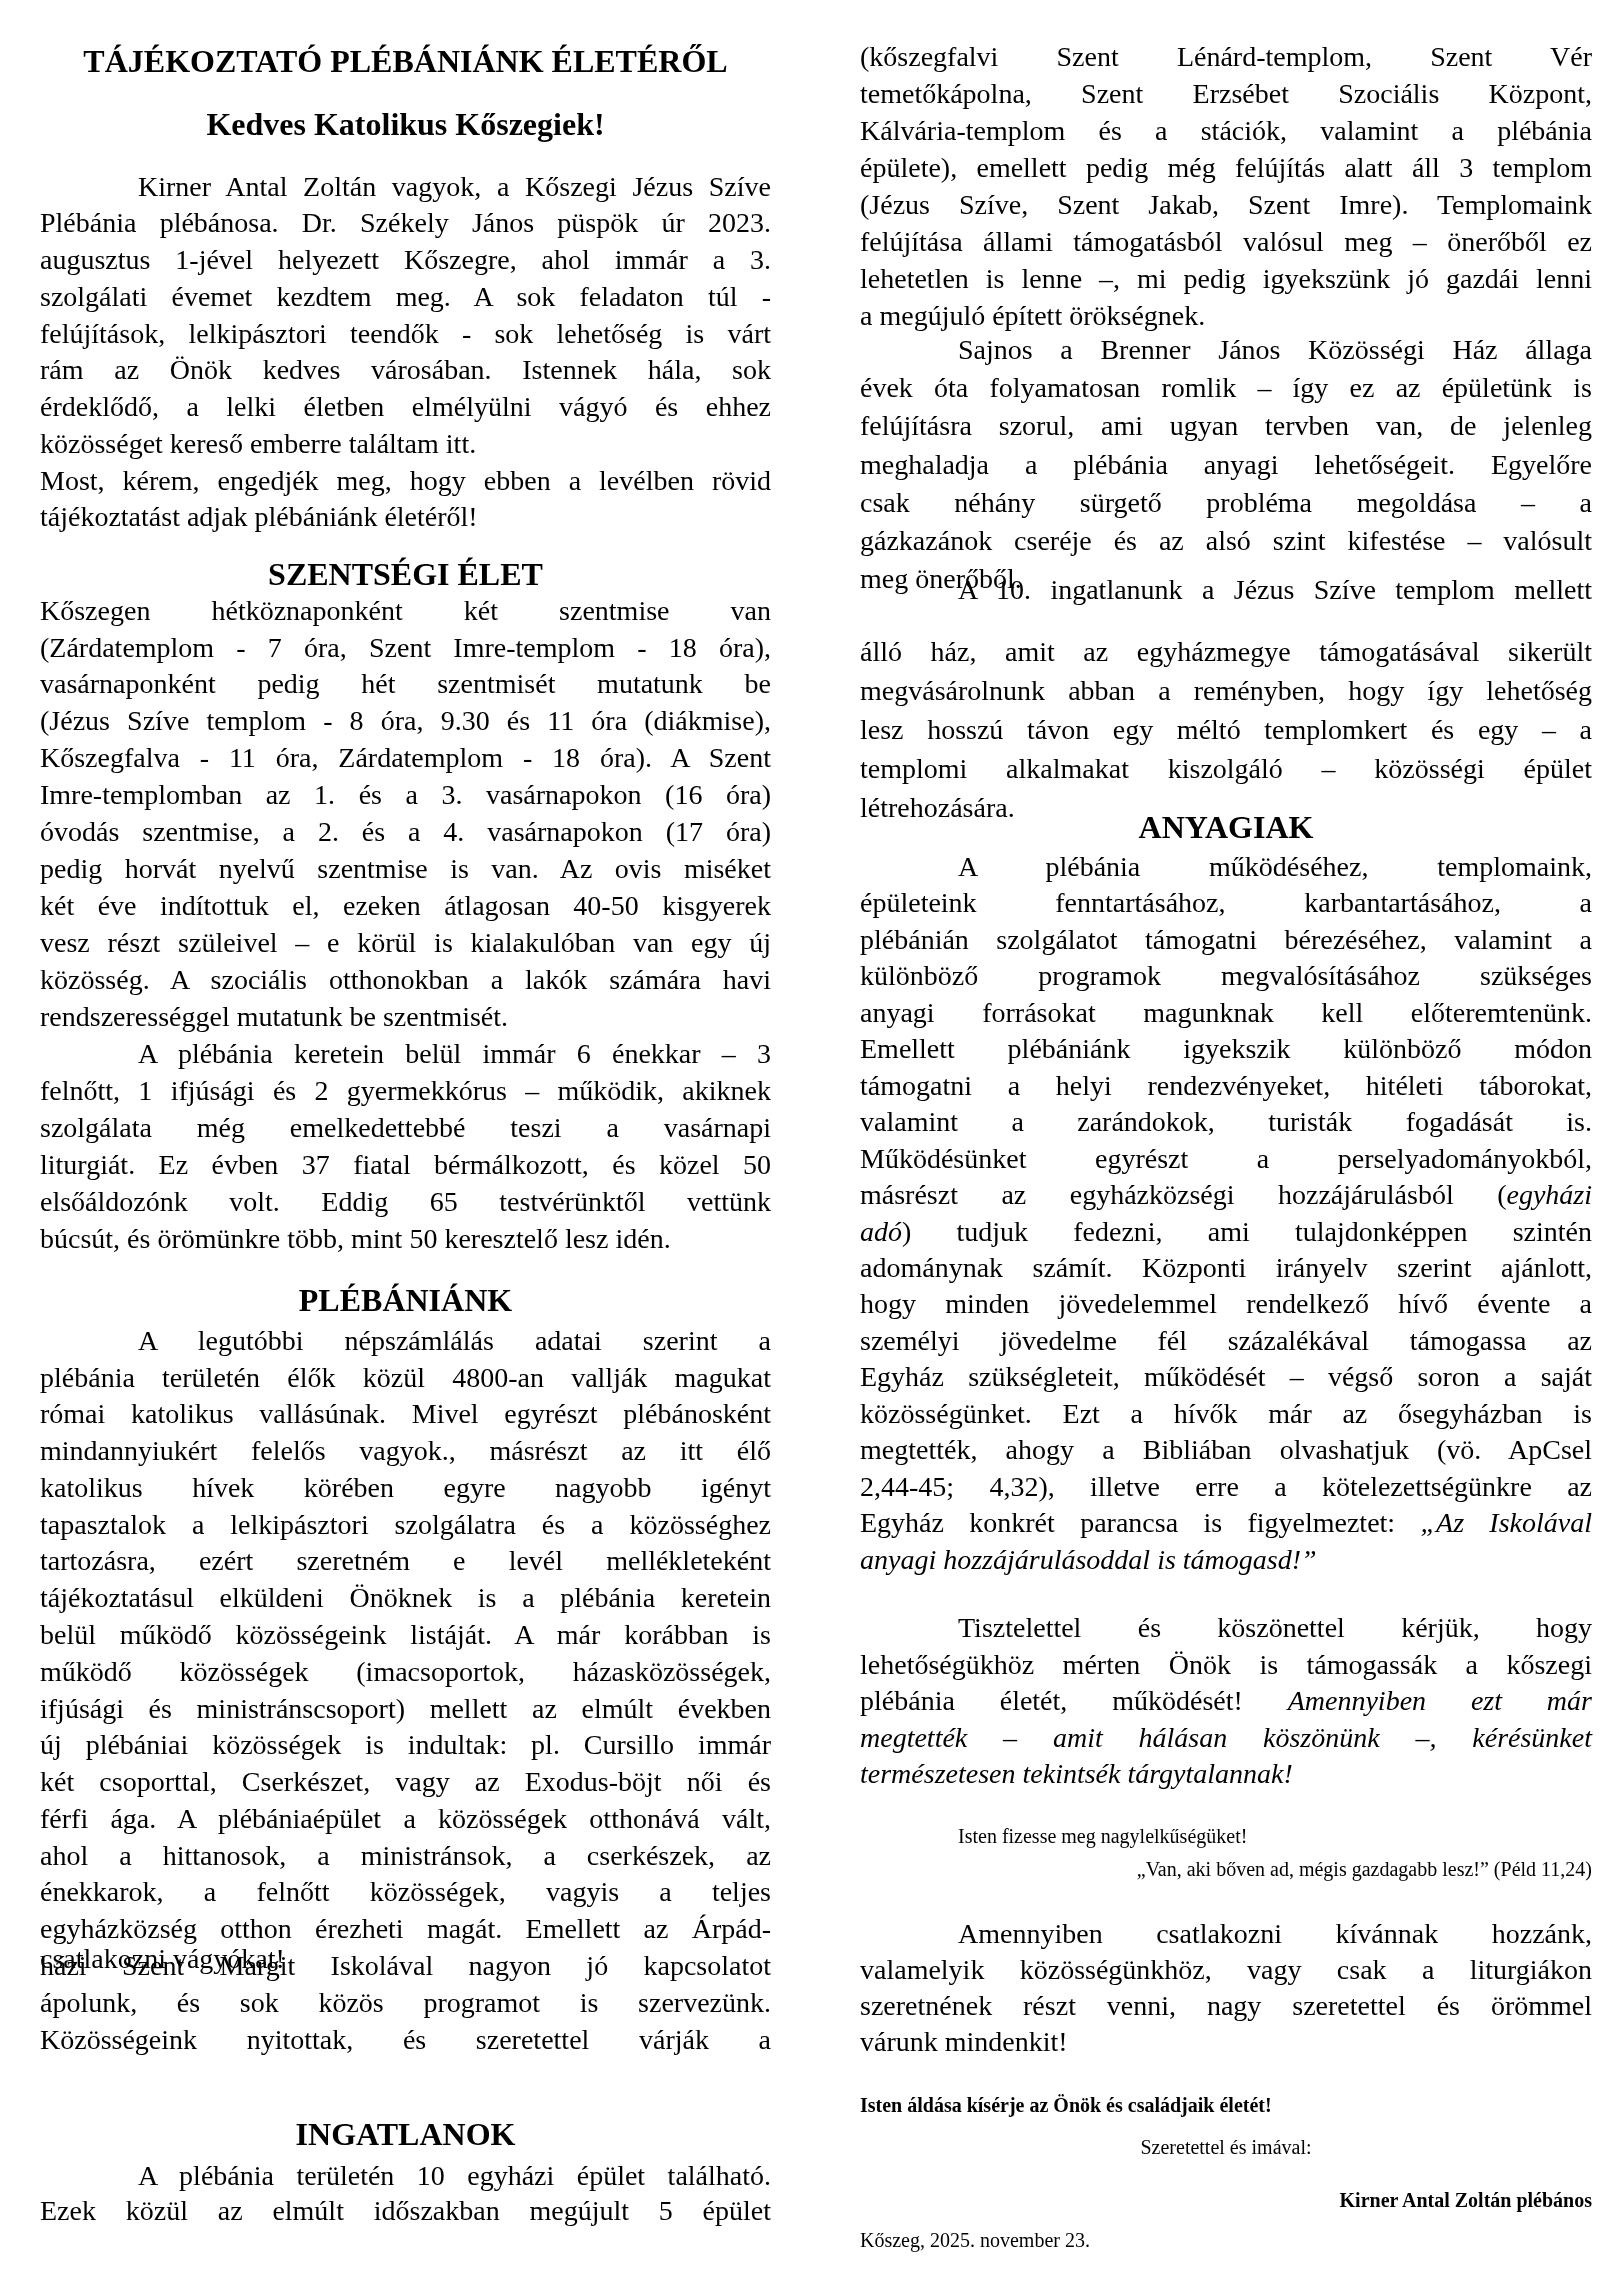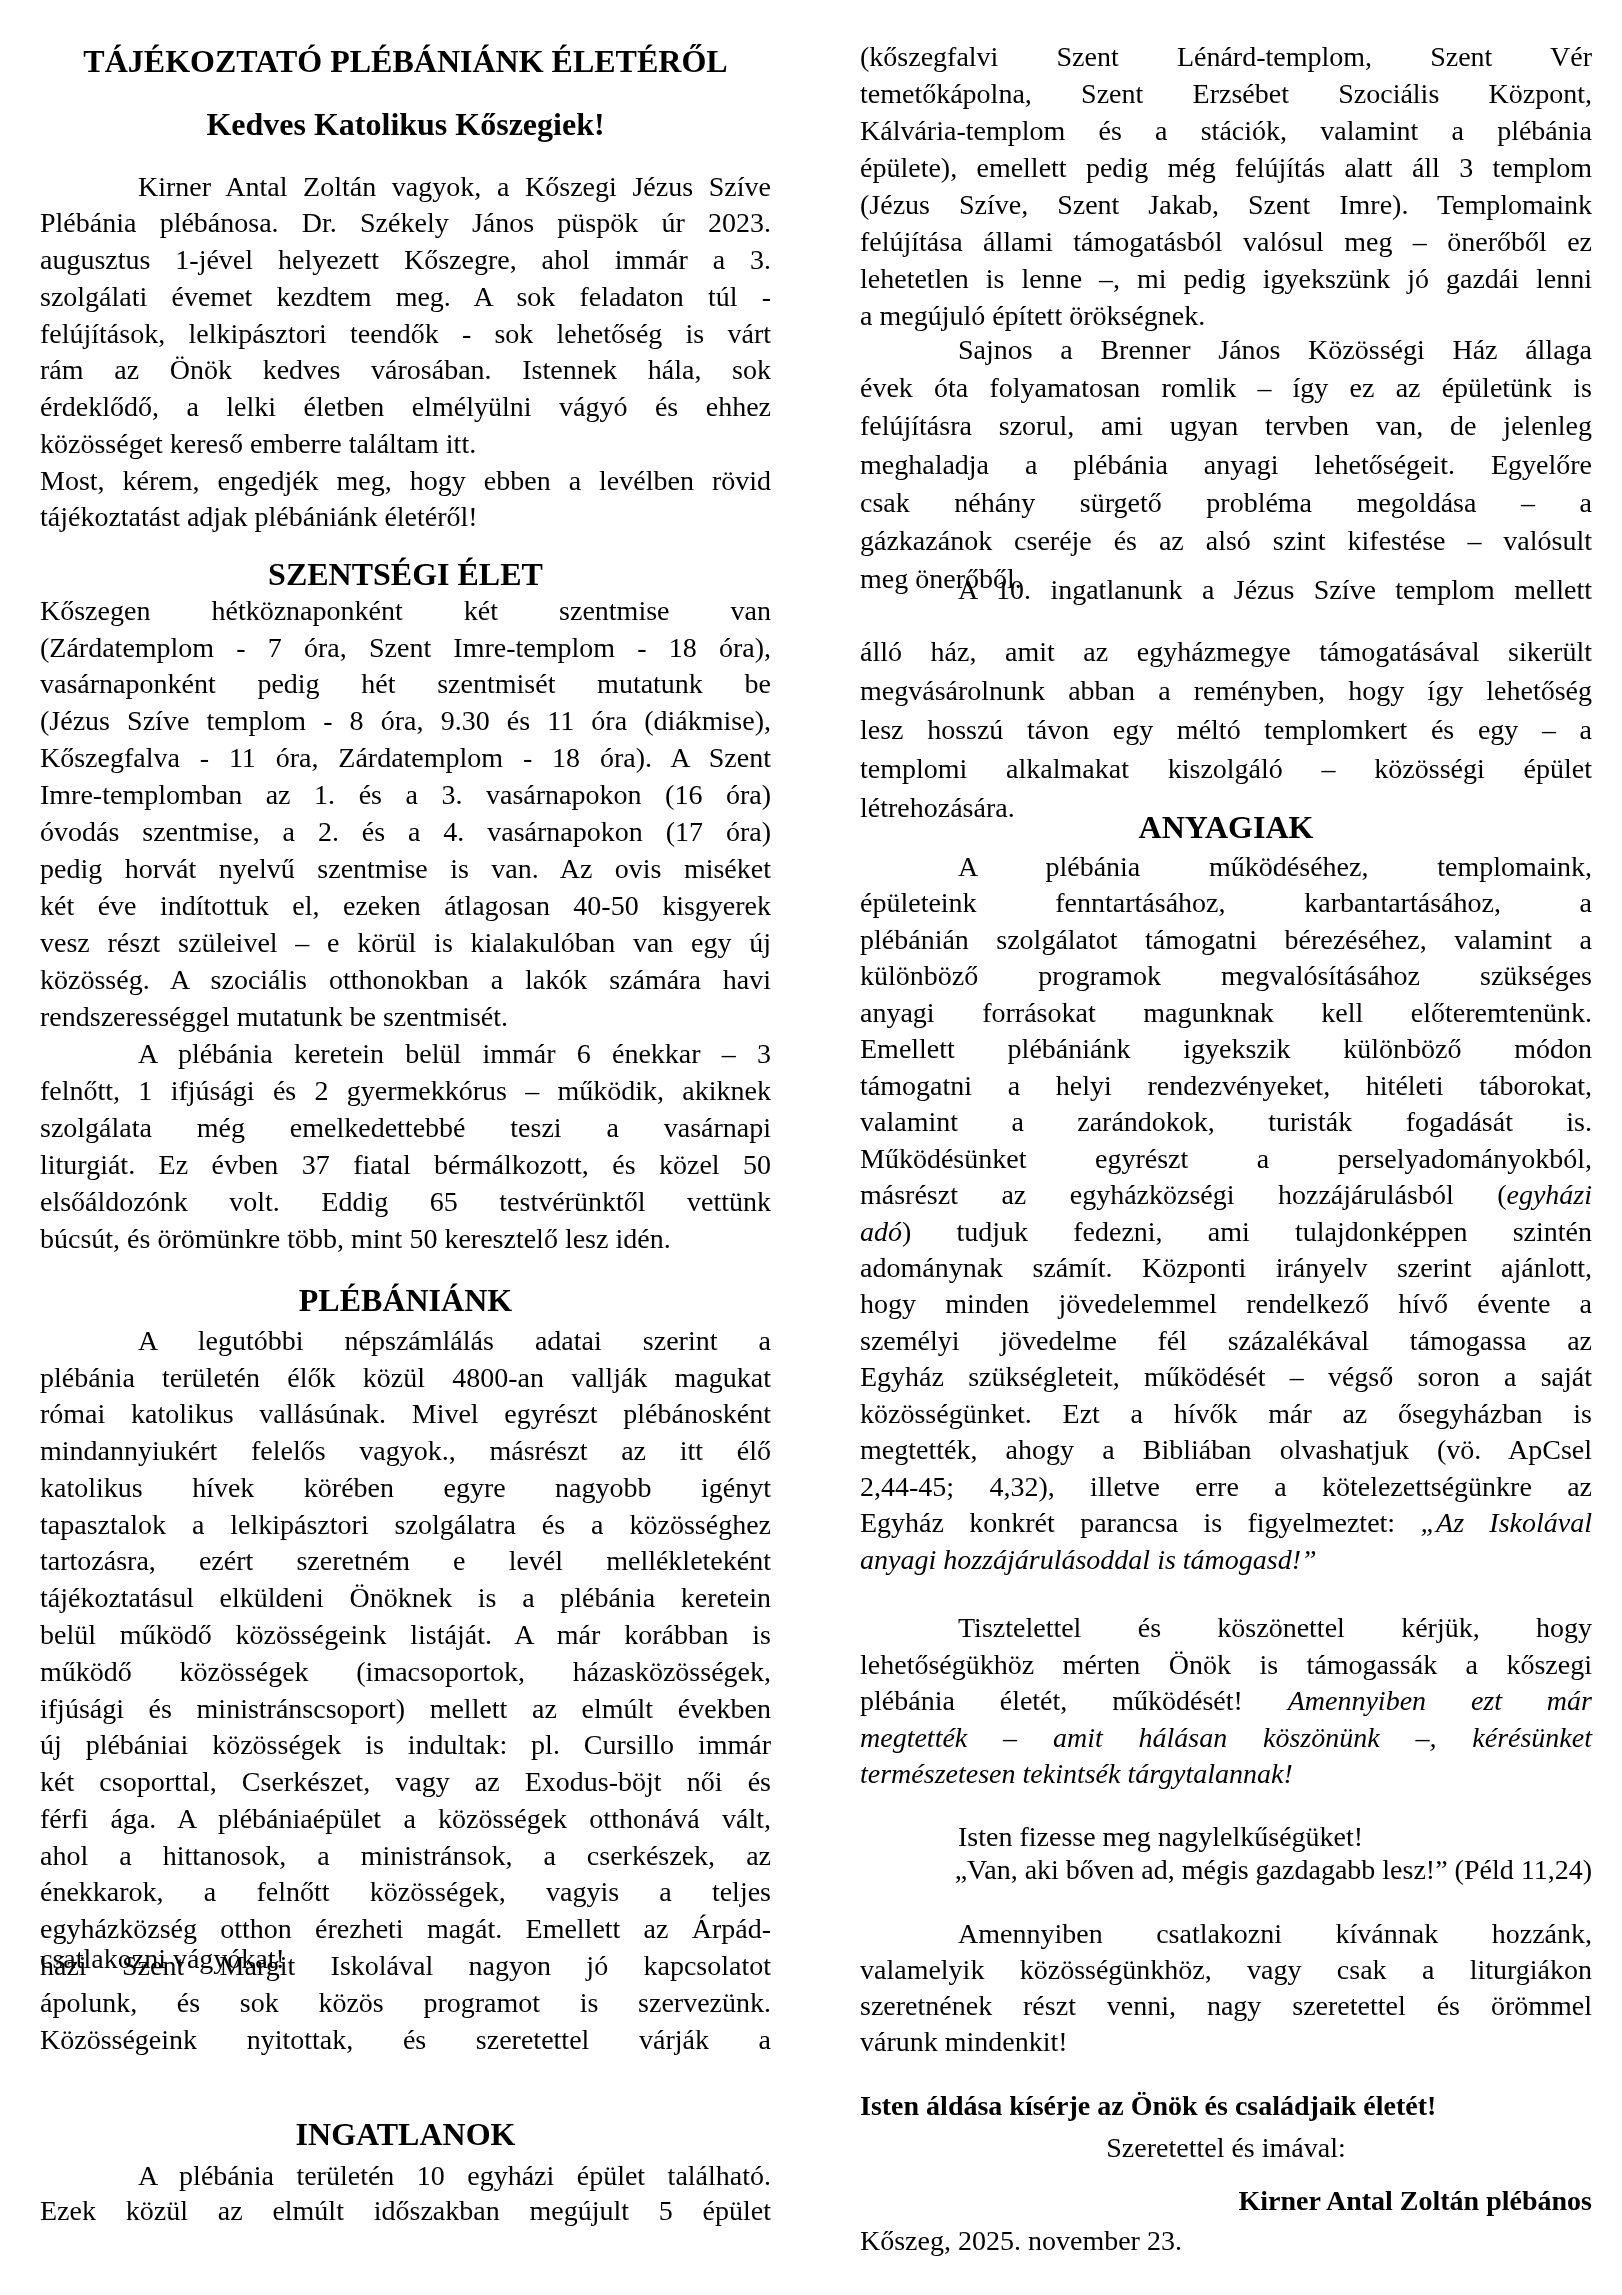--- a/index.html
+++ b/index.html
@@ -9,21 +9,21 @@
   #col-left { left: 40px; width: 731px; }
   #col-right { left: 860px; width: 732px; }
   .block { position: absolute; left: 0; width: 100%; }
   .line { position: absolute; left: 0; width: 100%; height: 37px; line-height: 37px;
           font-size: 28px; white-space: nowrap; text-align: justify; text-align-last: justify; }
   .line.last { text-align: left; text-align-last: left; }
   .line.indent { padding-left: 98px; box-sizing: border-box; }
   .line .i { font-style: italic; }
   .heading { position: absolute; left: 0; width: 100%; height: 37px; line-height: 37px;
              font-size: 32px; font-weight: bold; text-align: center; white-space: nowrap; }
-  .single { position: absolute; height: 37px; line-height: 37px; font-size: 28px; white-space: nowrap; }
+  .single { position: absolute; height: 37px; line-height: 37px; font-size: 20px; white-space: nowrap; }
 </style>
 </head>
 <body>
 
 <div id="col-left" class="col">
   <div class="heading" style="top:43px;">TÁJÉKOZTATÓ PLÉBÁNIÁNK ÉLETÉRŐL</div>
   <div class="heading" style="top:106px;">Kedves Katolikus Kőszegiek!</div>
   <div class="block">
       <div class="line indent" style="top: 168px;">Kirner Antal Zoltán vagyok, a Kőszegi Jézus Szíve</div>
       <div class="line" style="top: 204px;">Plébánia plébánosa. Dr. Székely János püspök úr 2023.</div>

